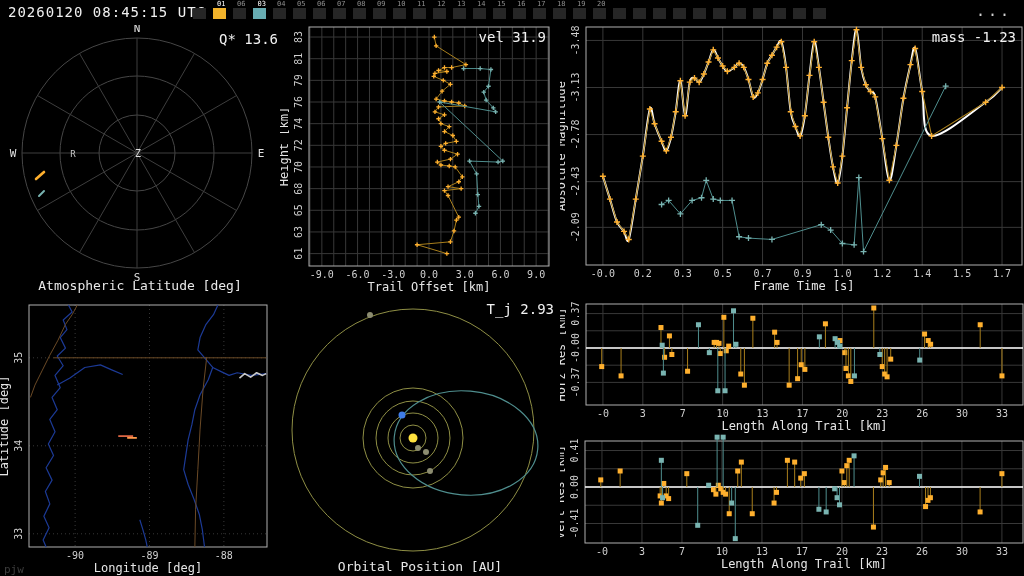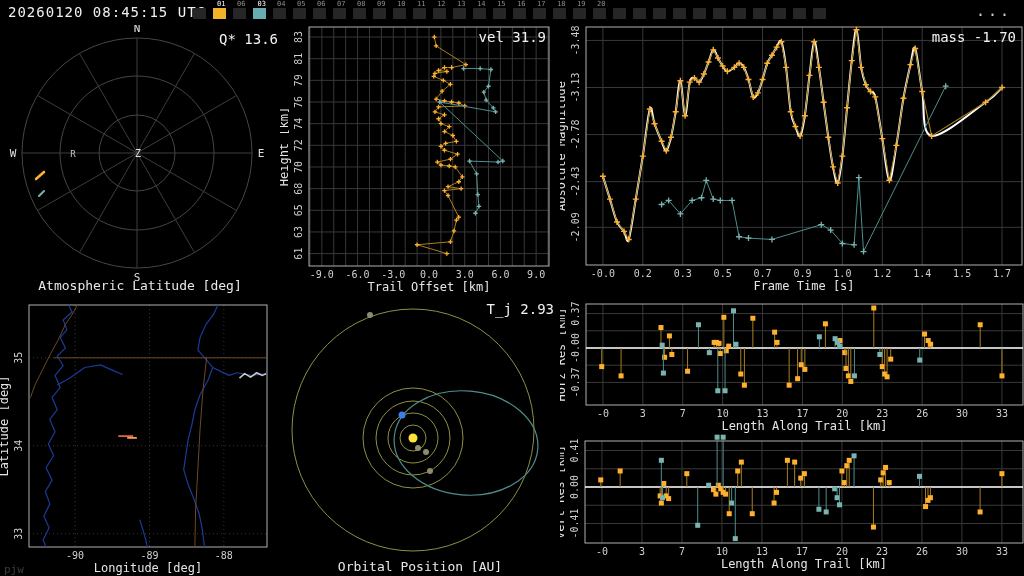--- a/index.html
+++ b/index.html
@@ -789,17 +789,17 @@
       <rect x="837.0102379634753" y="502.3167539267016" width="5" height="5" fill="#79b4b1"></rect>
       <line x1="854.0536801328168" y1="487.0157068062827" x2="854.0536801328168" y2="455.86387434554973" stroke="#4f8e8e" stroke-width="1"></line>
       <rect x="851.5536801328168" y="453.36387434554973" width="5" height="5" fill="#79b4b1"></rect>
       <line x1="919.4991698948534" y1="487.0157068062827" x2="919.4991698948534" y2="476.3350785340314" stroke="#4f8e8e" stroke-width="1"></line>
       <rect x="916.9991698948534" y="473.8350785340314" width="5" height="5" fill="#79b4b1"></rect>
     </g>
   </svg>
 
 <div class="badge" style="top:31px;right:746px">Q* 13.6</div>
 <div class="badge" style="top:29px;right:478px">vel 31.9</div>
-<div class="badge" style="top:29px;right:8px">mass -1.70</div>
+<div class="badge" style="top:29px;right:8px">mass -1.23</div>
 <div class="badge" style="top:301px;right:470px">T_j 2.93</div>
 <div class="caption" style="left:140px;top:278px">Atmospheric Latitude [deg]</div>
 <div class="caption" style="left:420px;top:559px">Orbital Position [AU]</div>
 <div id="watermark">pjw</div>
 
 </body></html>

